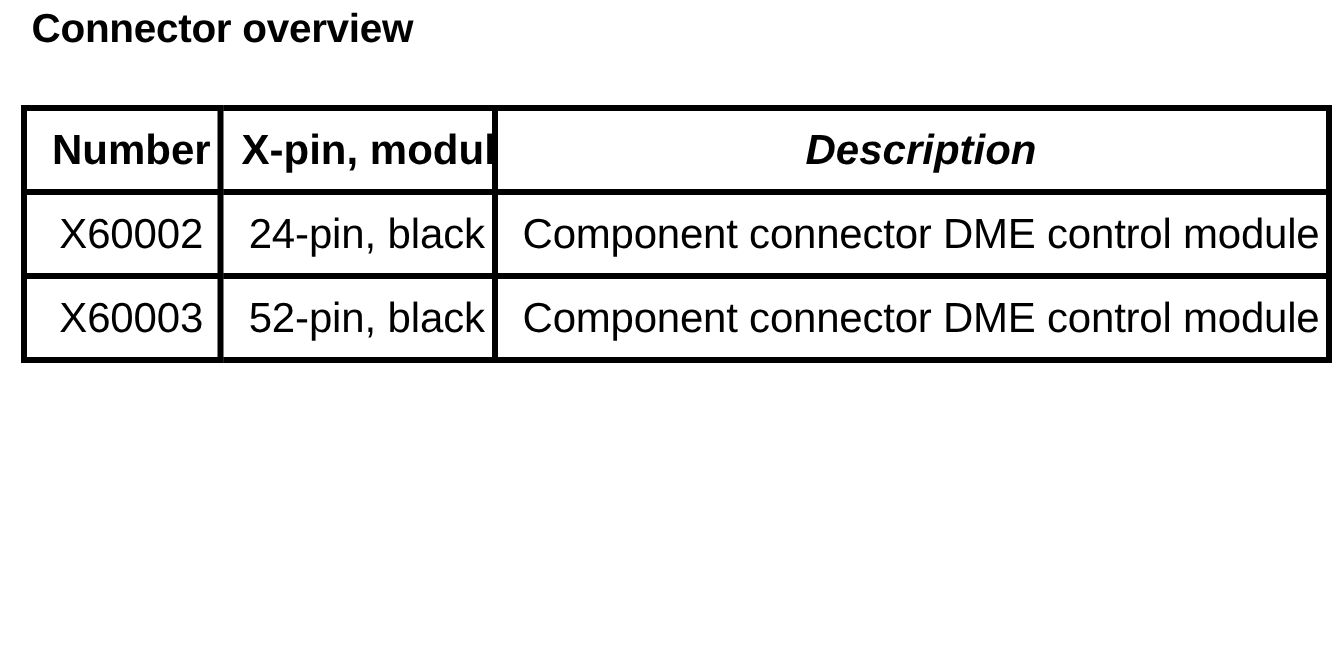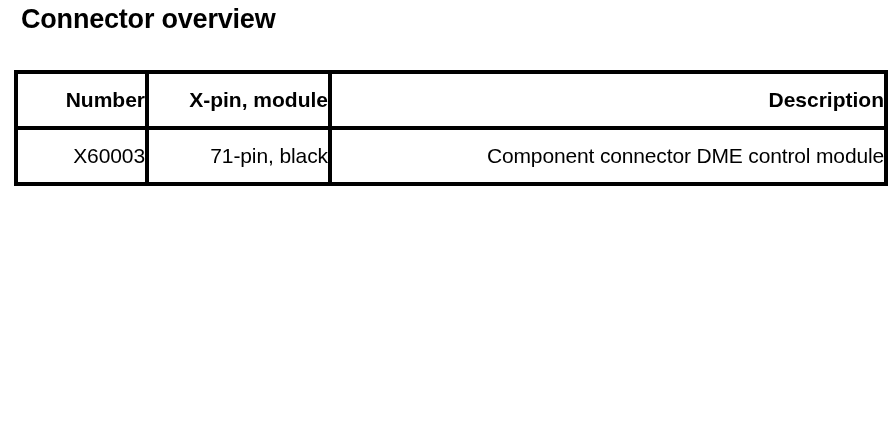--- a/index.html
+++ b/index.html
@@ -47,23 +47,23 @@
     table-layout: fixed;
     width: 870px;
     background: #ffffff;
   }
 
   table.connector-table td,
   table.connector-table th {
     border: 4px solid #000000;
     height: 52px;
     padding: 0 0 0 12px;
-    font-size: 21px;
+    font-size: 28px;
     line-height: 26px;
-    text-align: right;
+    text-align: center;
     vertical-align: middle;
     color: #000000;
     background: #ffffff;
     white-space: nowrap;
     overflow: hidden;
   }
 
   table.connector-table thead th {
     font-weight: bold;
   }
@@ -73,20 +73,21 @@
   }
 
   col.col-number   { width: 131px; }
   col.col-xpin     { width: 183px; }
   col.col-desc     { width: 556px; }
 
   th.desc-head {
     text-align: center;
     padding-left: 0;
     padding-right: 0;
+    font-style: italic;
   }
 
   td.desc-cell {
     padding-left: 14px;
     letter-spacing: -0.15px;
   }
 
   td.number-cell { letter-spacing: -0.1px; }
   td.xpin-cell   { letter-spacing: -0.1px; }
 </style>
@@ -106,21 +107,26 @@
       </colgroup>
       <thead>
         <tr>
           <th>Number</th>
           <th>X-pin, module</th>
           <th class="desc-head">Description</th>
         </tr>
       </thead>
       <tbody>
         <tr>
+          <td class="number-cell">X60002</td>
+          <td class="xpin-cell">24-pin, black</td>
+          <td class="desc-cell">Component connector DME control module</td>
+        </tr>
+        <tr>
           <td class="number-cell">X60003</td>
-          <td class="xpin-cell">71-pin, black</td>
+          <td class="xpin-cell">52-pin, black</td>
           <td class="desc-cell">Component connector DME control module</td>
         </tr>
       </tbody>
     </table>
   </div>
 
 </div>
 
 </body></html>

